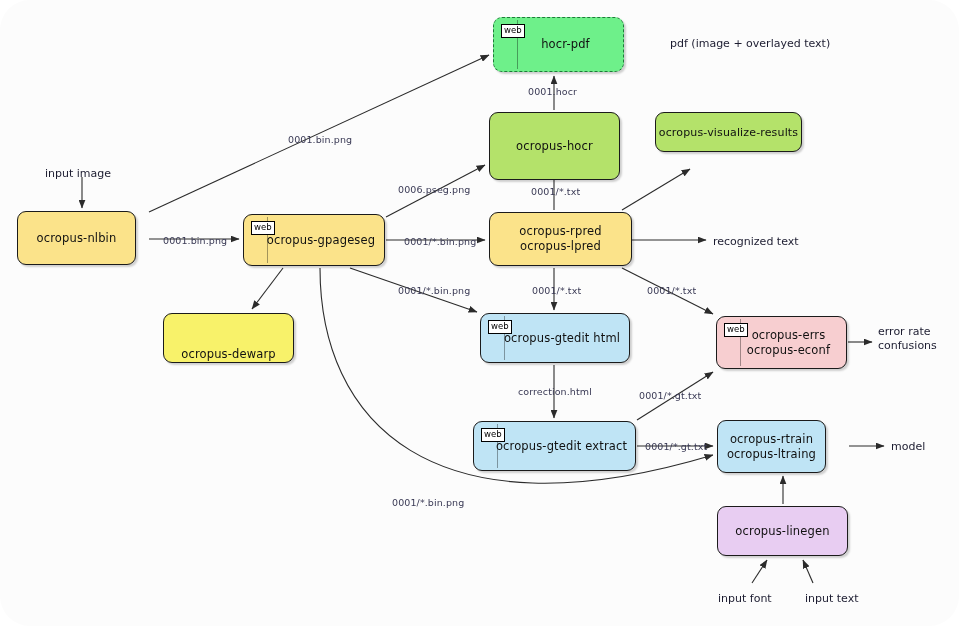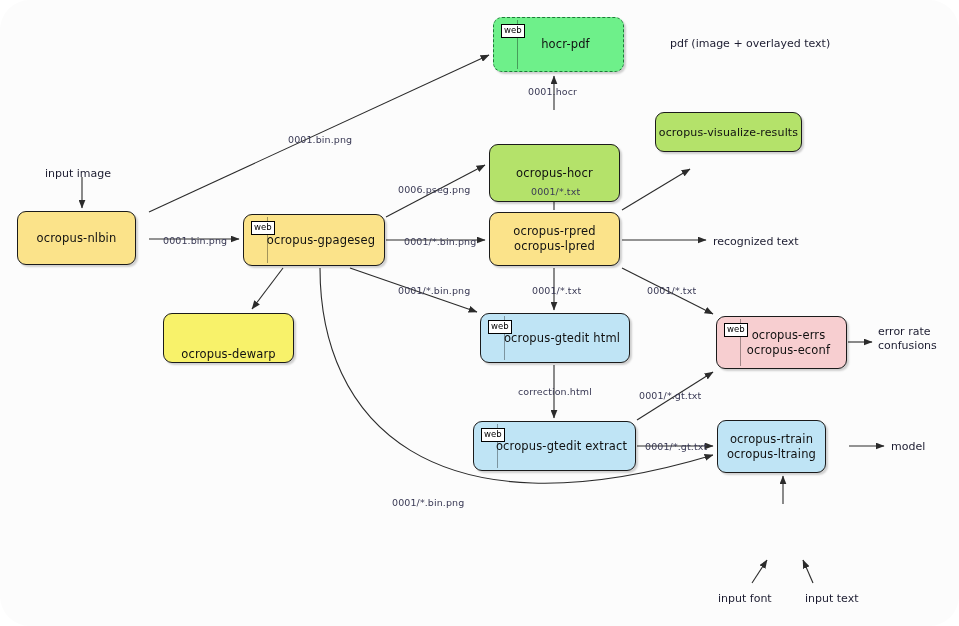--- a/index.html
+++ b/index.html
@@ -139,39 +139,39 @@
       <path d="M813,583 L803,560"></path>
     </g>
   </svg>
 
   <div class="node" style="left:493px; top:17px; width:131px; height:55px; background:#6ef08a; border:1.6px dashed #1f7a3a;">
     <span class="webdiv"></span>
     <span class="webbadge">web</span>
     <span class="label">hocr-pdf</span>
   </div>
 
-  <div class="node noweb" style="left:489px; top:112px; width:131px; height:58px; background:#b4e26a;margin-top:32px;">
+  <div class="node noweb" style="left:489px; top:112px; width:131px; height:68px; background:#b4e26a;">
     <span class="label">ocropus-hocr</span>
   </div>
 
   <div class="node noweb" style="left:655px; top:112px; width:147px; height:40px; background:#b4e26a;">
     <span class="label" style="font-size:11px;">ocropus-visualize-results</span>
   </div>
 
   <div class="node noweb" style="left:17px; top:211px; width:119px; height:54px; background:#fbe38a;">
     <span class="label">ocropus-nlbin</span>
   </div>
 
   <div class="node" style="left:243px; top:214px; width:142px; height:52px; background:#fbe38a;">
     <span class="webdiv"></span>
     <span class="webbadge">web</span>
     <span class="label">ocropus-gpageseg</span>
   </div>
 
-  <div class="node noweb" style="left:489px; top:212px; width:131px; height:54px; background:#fbe38a;">
+  <div class="node noweb" style="left:489px; top:212px; width:143px; height:54px; background:#fbe38a;">
     <span class="label"><span>ocropus-rpred</span><br><span>ocropus-lpred</span></span>
   </div>
 
   <div class="node noweb" style="left:163px; top:313px; width:131px; height:50px; background:#f8f26a;align-items:flex-end;">
     <span class="label">ocropus-dewarp</span>
   </div>
 
   <div class="node" style="left:480px; top:313px; width:150px; height:50px; background:#bfe4f5;">
     <span class="webdiv"></span>
     <span class="webbadge">web</span>
@@ -187,20 +187,23 @@
   <div class="node" style="left:473px; top:421px; width:163px; height:50px; background:#bfe4f5;">
     <span class="webdiv"></span>
     <span class="webbadge">web</span>
     <span class="label">ocropus-gtedit extract</span>
   </div>
 
   <div class="node noweb" style="left:717px; top:420px; width:109px; height:53px; background:#bfe4f5;">
     <span class="label"><span>ocropus-rtrain</span><br><span>ocropus-ltraing</span></span>
   </div>
 
+  <div class="node noweb" style="left:717px; top:506px; width:131px; height:50px; background:#e8cdf2;">
+    <span class="label">ocropus-linegen</span>
+  </div>
 
   <span class="elabel" style="left:288px; top:134px;">0001.bin.png</span>
   <span class="elabel" style="left:528px; top:86px;">0001.hocr</span>
   <span class="elabel" style="left:398px; top:184px;">0006.pseg.png</span>
   <span class="elabel" style="left:531px; top:186px;">0001/*.txt</span>
   <span class="elabel" style="left:163px; top:235px;">0001.bin.png</span>
   <span class="elabel" style="left:404px; top:236px;">0001/*.bin.png</span>
   <span class="elabel" style="left:398px; top:285px;">0001/*.bin.png</span>
   <span class="elabel" style="left:532px; top:285px;">0001/*.txt</span>
   <span class="elabel" style="left:647px; top:285px;">0001/*.txt</span>

